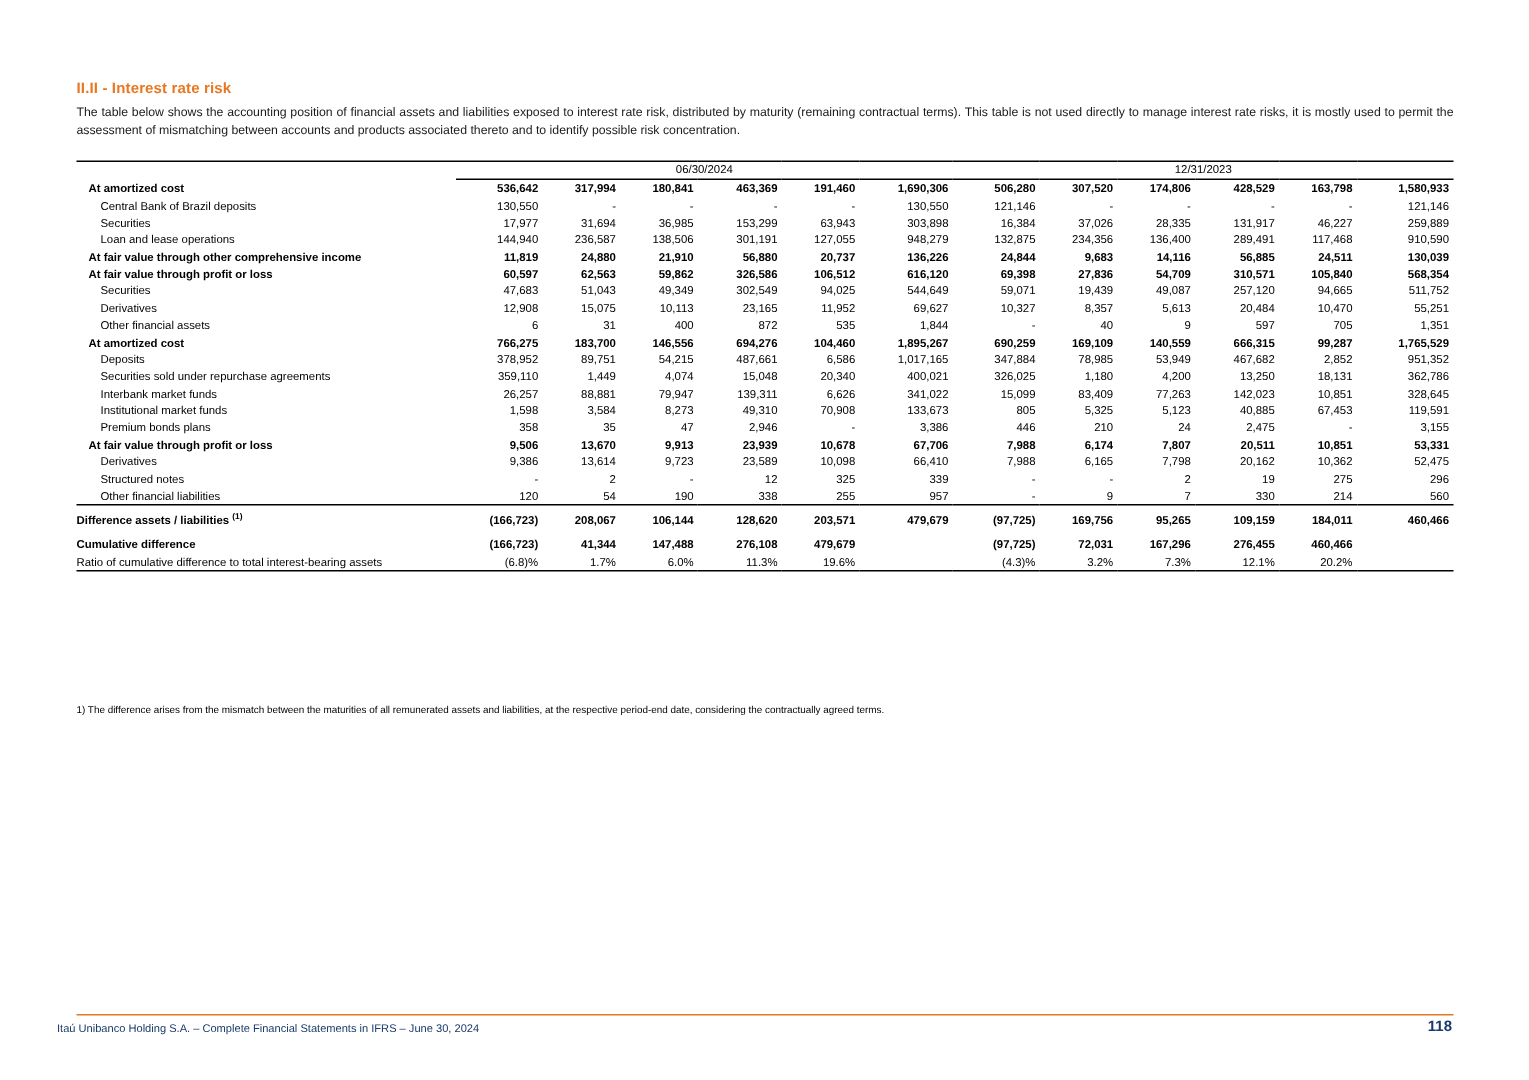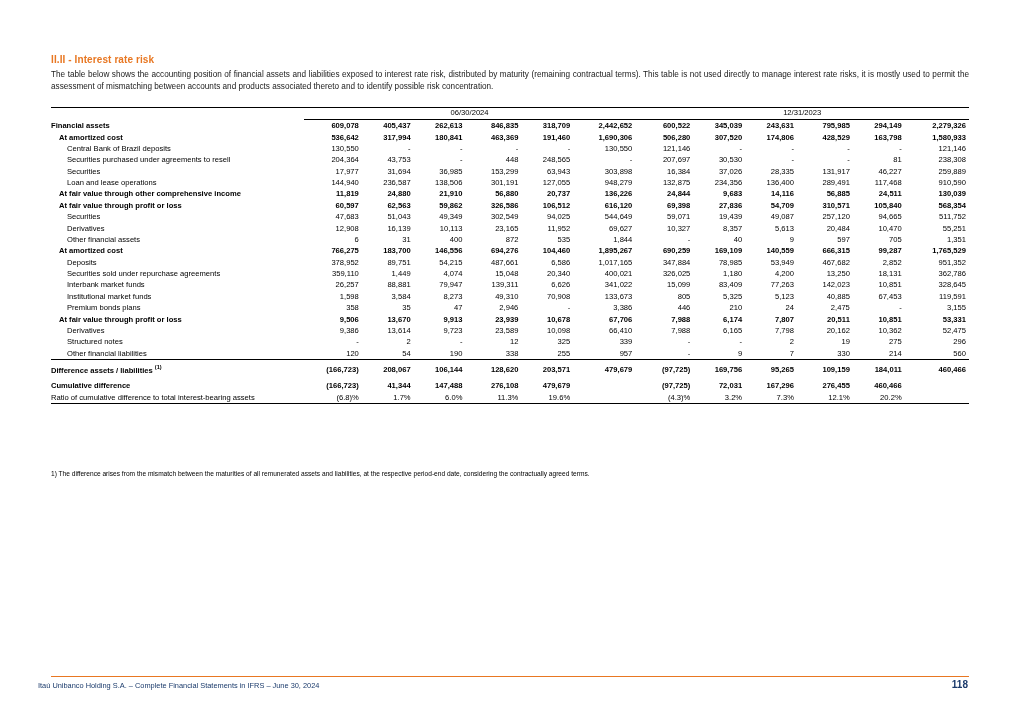--- a/index.html
+++ b/index.html
@@ -125,35 +125,20 @@
         <col style="width:62px">
     </colgroup>
     <thead>
       <tr>
         <td class="top-rule"></td>
         <td class="grp-head top-rule" colspan="6">06/30/2024</td>
         <td class="grp-head top-rule" colspan="6">12/31/2023</td>
       </tr>
     </thead>
     <tbody id="tbody">
-        <tr>
-          <td class="lbl b">Financial assets</td>
-          <td class="num b">609,078</td>
-          <td class="num b">405,437</td>
-          <td class="num b">262,613</td>
-          <td class="num b">846,835</td>
-          <td class="num b">318,709</td>
-          <td class="num b">2,442,652</td>
-          <td class="num b">600,522</td>
-          <td class="num b">345,039</td>
-          <td class="num b">243,631</td>
-          <td class="num b">795,985</td>
-          <td class="num b">294,149</td>
-          <td class="num b">2,279,326</td>
-        </tr>
         <tr>
           <td class="lbl ind1 b">At amortized cost</td>
           <td class="num b">536,642</td>
           <td class="num b">317,994</td>
           <td class="num b">180,841</td>
           <td class="num b">463,369</td>
           <td class="num b">191,460</td>
           <td class="num b">1,690,306</td>
           <td class="num b">506,280</td>
           <td class="num b">307,520</td>
@@ -171,35 +156,20 @@
           <td class="num">-</td>
           <td class="num">130,550</td>
           <td class="num">121,146</td>
           <td class="num">-</td>
           <td class="num">-</td>
           <td class="num">-</td>
           <td class="num">-</td>
           <td class="num">121,146</td>
         </tr>
         <tr>
-          <td class="lbl ind2">Securities purchased under agreements to resell</td>
-          <td class="num">204,364</td>
-          <td class="num">43,753</td>
-          <td class="num">-</td>
-          <td class="num">448</td>
-          <td class="num">248,565</td>
-          <td class="num">-</td>
-          <td class="num">207,697</td>
-          <td class="num">30,530</td>
-          <td class="num">-</td>
-          <td class="num">-</td>
-          <td class="num">81</td>
-          <td class="num">238,308</td>
-        </tr>
-        <tr>
           <td class="lbl ind2">Securities</td>
           <td class="num">17,977</td>
           <td class="num">31,694</td>
           <td class="num">36,985</td>
           <td class="num">153,299</td>
           <td class="num">63,943</td>
           <td class="num">303,898</td>
           <td class="num">16,384</td>
           <td class="num">37,026</td>
           <td class="num">28,335</td>
@@ -263,21 +233,21 @@
           <td class="num">59,071</td>
           <td class="num">19,439</td>
           <td class="num">49,087</td>
           <td class="num">257,120</td>
           <td class="num">94,665</td>
           <td class="num">511,752</td>
         </tr>
         <tr>
           <td class="lbl ind2">Derivatives</td>
           <td class="num">12,908</td>
-          <td class="num">16,139</td>
+          <td class="num">15,075</td>
           <td class="num">10,113</td>
           <td class="num">23,165</td>
           <td class="num">11,952</td>
           <td class="num">69,627</td>
           <td class="num">10,327</td>
           <td class="num">8,357</td>
           <td class="num">5,613</td>
           <td class="num">20,484</td>
           <td class="num">10,470</td>
           <td class="num">55,251</td>

